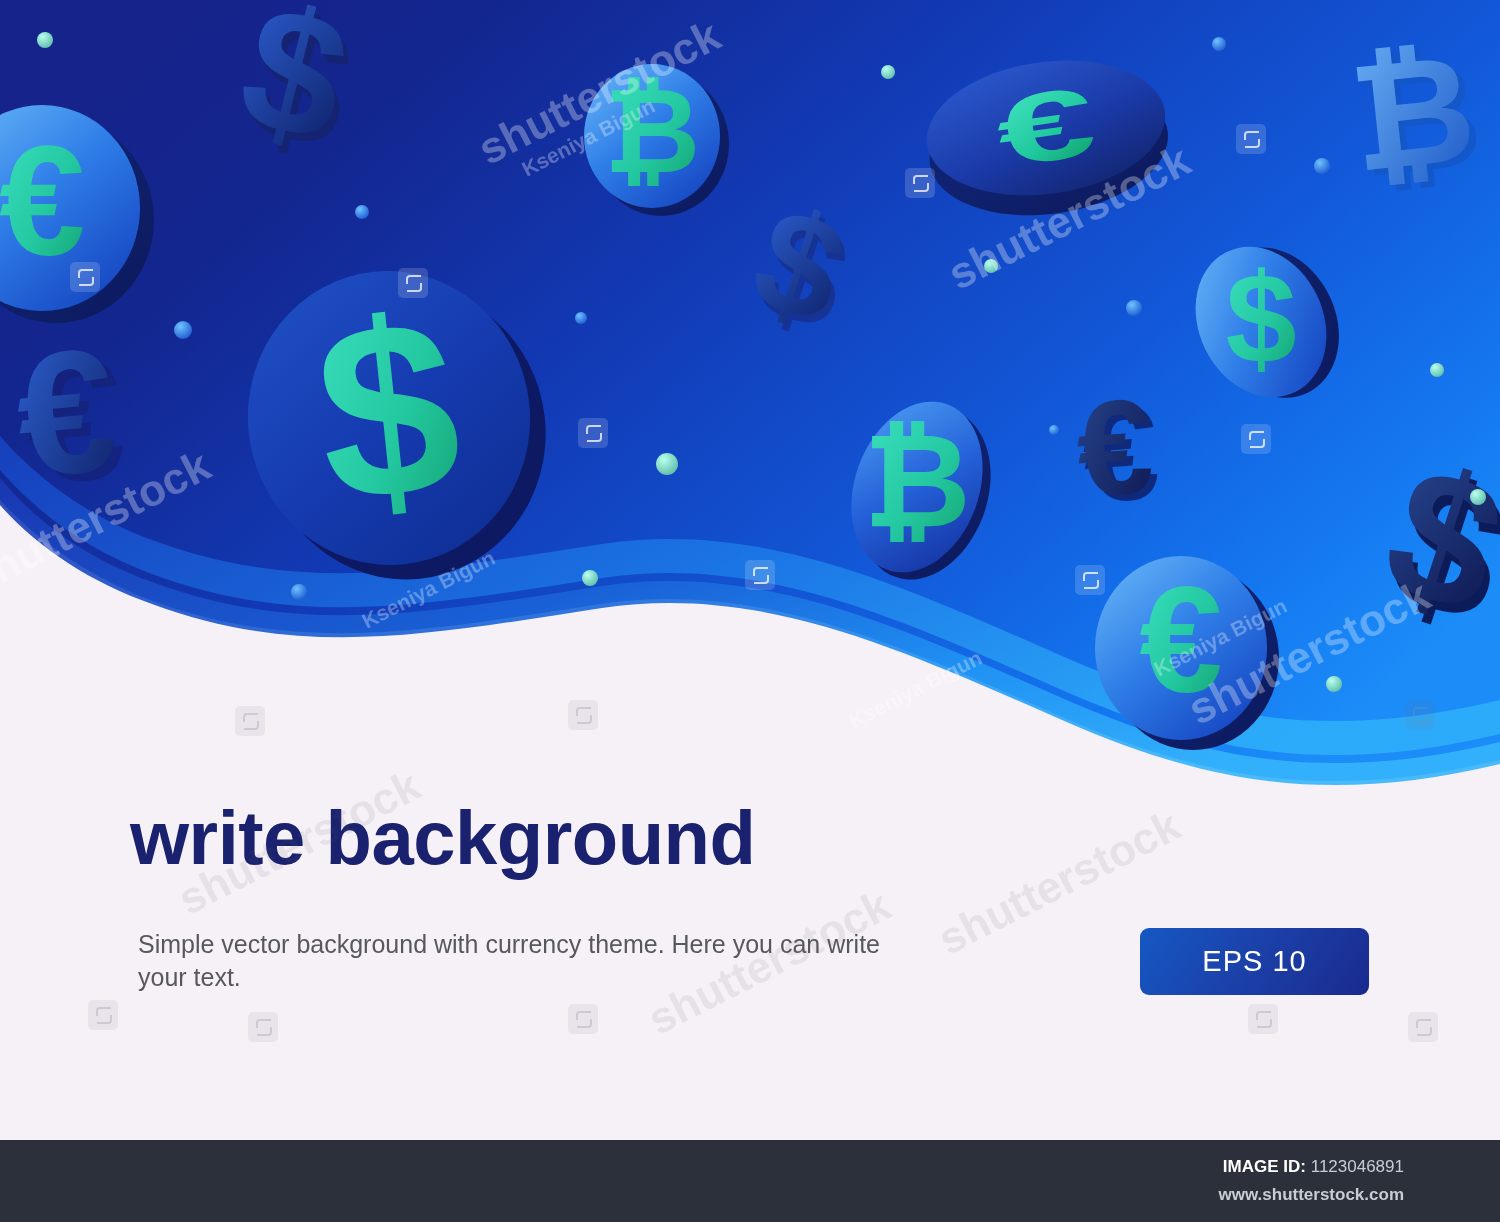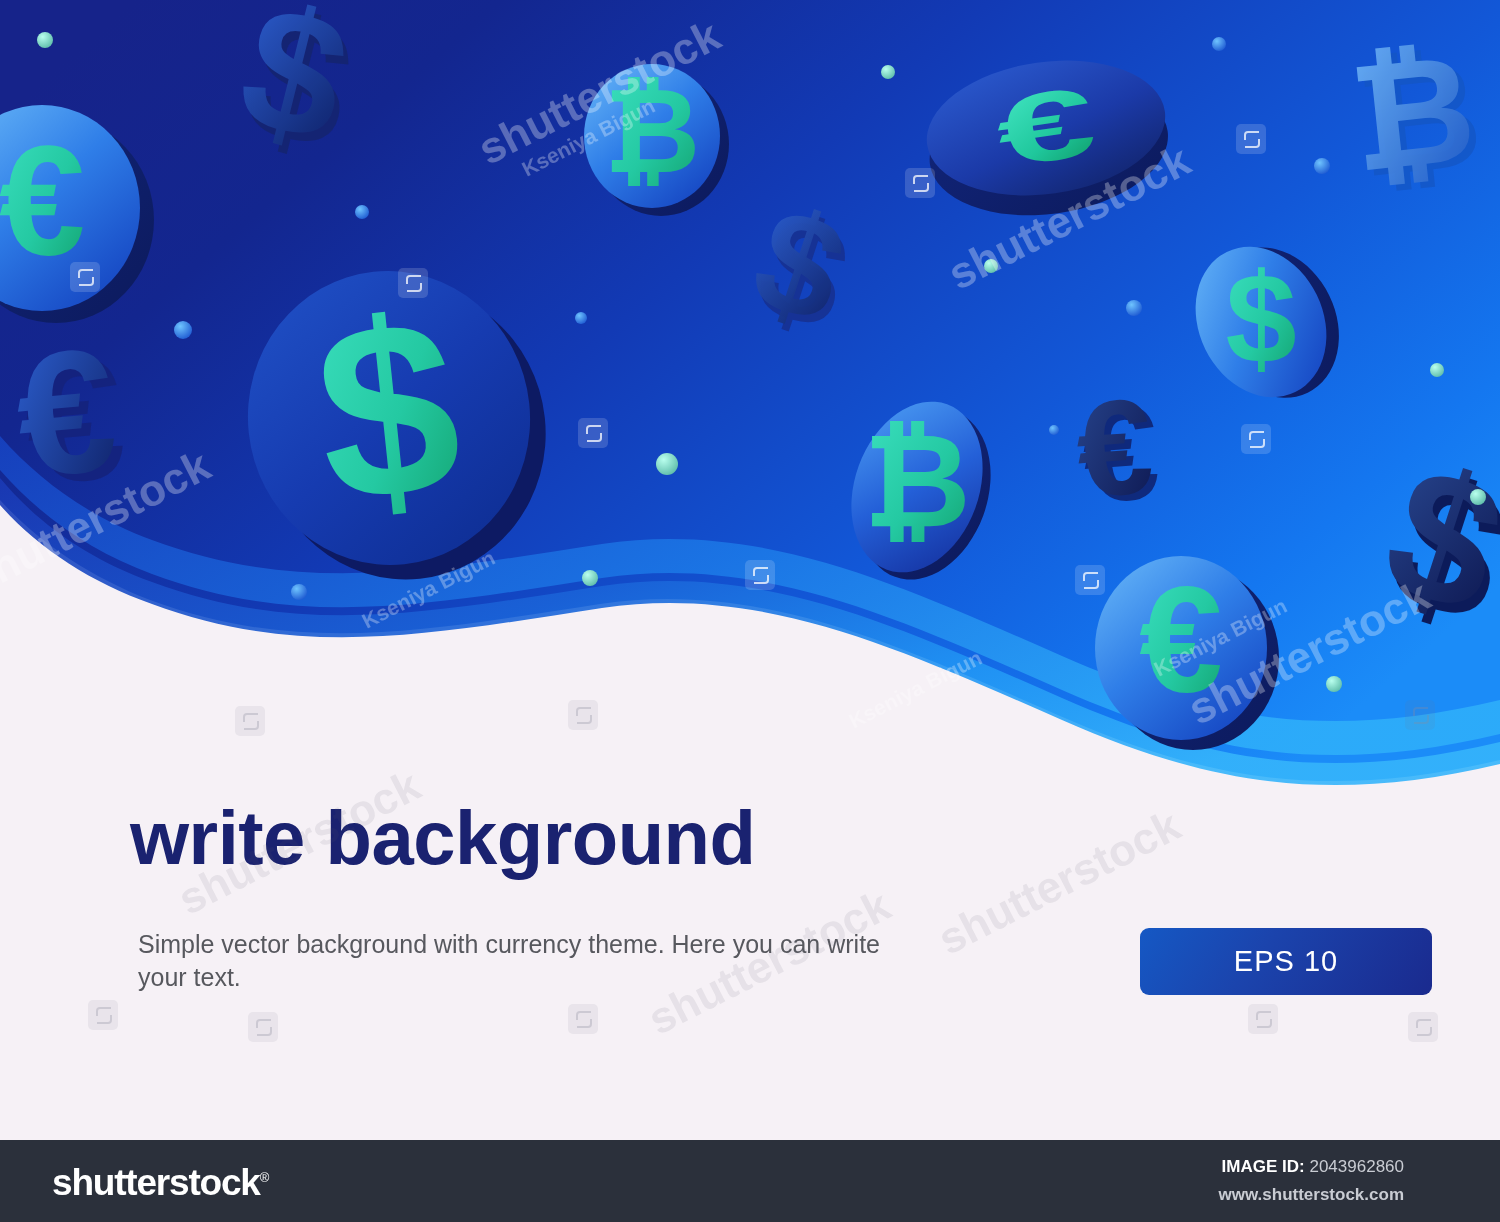--- a/index.html
+++ b/index.html
@@ -29,21 +29,21 @@
     color:#1a2270; line-height:1.05;
     font-family:"Liberation Sans", sans-serif;
   }
   #subtitle {
     position:absolute; left:138px; top:928px; width:745px;
     font-size:25px; line-height:1.32; color:#57585e;
     font-family:"Liberation Sans", sans-serif;
   }
   #eps-btn {
     position:absolute; left:1140px; top:928px;
-    width:292px; height:67px; border-radius:9px;
+    width:229px; height:67px; border-radius:9px;
     background:linear-gradient(125deg,#1558c4 0%,#1b44ad 40%,#1a2a8e 100%);
     color:#ffffff; font-size:29px; font-weight:400; letter-spacing:1px;
     display:flex; align-items:center; justify-content:center;
     pointer-events:auto; cursor:pointer; border:none;
     font-family:"Liberation Sans", sans-serif;
   }
 
   
   #wm-layer { position:absolute; left:0; top:0; width:1500px; height:1140px; pointer-events:none; }
   .wm-text {
@@ -340,21 +340,18 @@
     <div class="wm-logo dark" style="left:1405px; top:700px;"></div>
     <div class="wm-logo dark" style="left:88px; top:1000px;"></div>
     <div class="wm-logo dark" style="left:248px; top:1012px;"></div>
     <div class="wm-logo dark" style="left:568px; top:1004px;"></div>
     <div class="wm-logo dark" style="left:1248px; top:1004px;"></div>
     <div class="wm-logo dark" style="left:1408px; top:1012px;"></div>
   </div>
 </div>
 
 <div id="footer">
-  <div id="ss-wordmark">
-    <span>shutterstock</span><span id="ss-reg">®</span>
-  </div>
   <div id="img-id">
     <span>IMAGE ID:</span>
-    <span class="idnum">2043962860</span>
+    <span class="idnum">1123046891</span>
   </div>
   <div id="ss-url">www.shutterstock.com</div>
 </div>
 
 </body></html>

